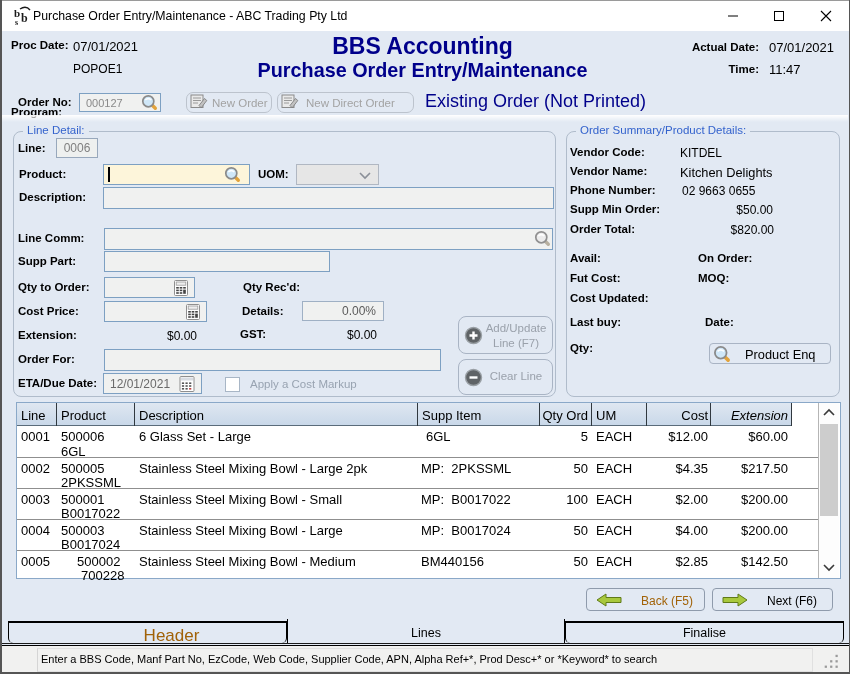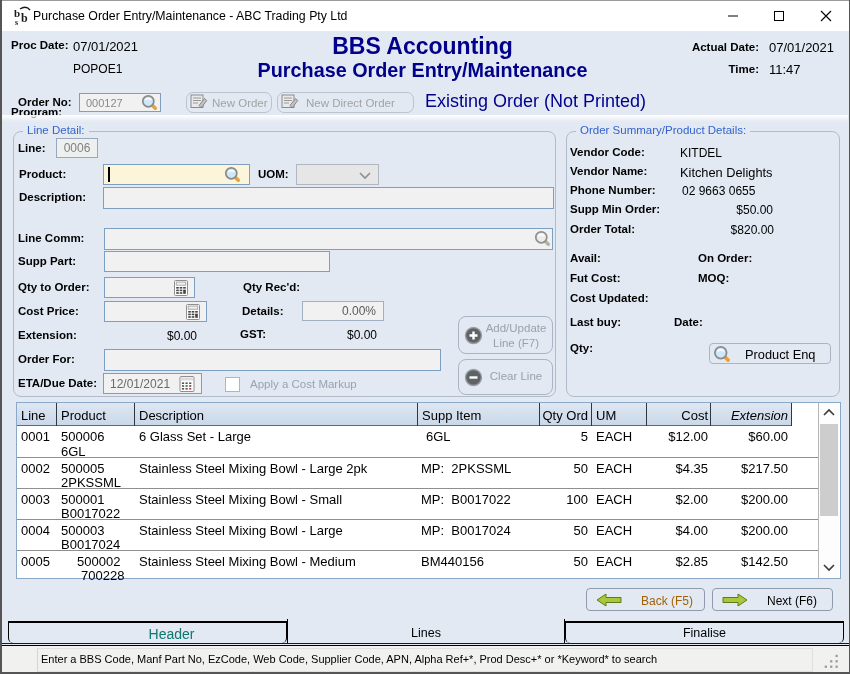--- a/index.html
+++ b/index.html
@@ -206,21 +206,21 @@
 <div class="lbl" style="left:570px;top:203px;">Supp Min Order:</div>
 <div class="val" style="left:670px;top:203px;width:103px;text-align:right;font-size:12px;">$50.00</div>
 <div class="lbl" style="left:570px;top:223px;">Order Total:</div>
 <div class="val" style="left:670px;top:223px;width:104px;text-align:right;font-size:12px;">$820.00</div>
 <div class="lbl" style="left:570px;top:252px;">Avail:</div>
 <div class="lbl" style="left:698px;top:252px;">On Order:</div>
 <div class="lbl" style="left:570px;top:272px;">Fut Cost:</div>
 <div class="lbl" style="left:698px;top:272px;">MOQ:</div>
 <div class="lbl" style="left:570px;top:292px;">Cost Updated:</div>
 <div class="lbl" style="left:570px;top:316px;">Last buy:</div>
-<div class="lbl" style="left:674px;top:316px;">Date:</div>
+<div class="lbl" style="left:705px;top:316px;">Date:</div>
 <div class="lbl" style="left:570px;top:342px;">Qty:</div>
 <div class="abs" style="left:709px;top:343px;width:122px;height:21px;background:#e2e9f3;border:1px solid #a9b4c4;border-radius:4px;"></div>
 <div class="abs" style="left:745px;top:347px;font-size:12.8px;color:#000;">Product Enq</div>
 <svg class="abs" style="left:713px;top:345px" width="18" height="18" viewBox="0 0 17 17">
     <path d="M11.5 11.5 L14.3 14.3" stroke="#e2a33c" stroke-width="3.4" stroke-linecap="round"></path>
     <circle cx="7.3" cy="7.3" r="5.5" fill="#cfe7f8" stroke="#8a8a8a" stroke-width="1.7"></circle>
     <path d="M4.3 6 Q7.3 3.3 10.3 6" stroke="#ffffff" stroke-width="1.6" fill="none" opacity="0.95"></path>
   </svg>
 
 <div class="abs" style="left:16px;top:402px;width:825px;height:177px;background:#fff;border:1px solid #8aa8c8;"></div>
@@ -306,21 +306,21 @@
     <path d="M11 1 L2 7 L11 13 L11 9.5 L26 9.5 L26 4.5 L11 4.5 Z" fill="#a8c83c" stroke="#5f7a18" stroke-width="1"></path>
   </svg>
 <div class="abs" style="left:641px;top:594px;font-size:12px;color:#a16207;">Back (F5)</div>
 <div class="abs" style="left:712px;top:588px;width:121px;height:23px;background:#e2e9f3;border:1px solid #8f9bac;border-radius:4px;"></div>
 <svg class="abs" style="left:721px;top:593px" width="28" height="14" viewBox="0 0 28 14">
     <path d="M17 1 L26 7 L17 13 L17 9.5 L2 9.5 L2 4.5 L17 4.5 Z" fill="#a8c83c" stroke="#5f7a18" stroke-width="1"></path>
   </svg>
 <div class="abs" style="left:767px;top:594px;font-size:12px;color:#000;">Next (F6)</div>
 
 <div class="abs" style="left:8px;top:621px;width:279px;height:22px;background:#e2e9f3;border-top:2px solid #000;border-left:1.5px solid #000;border-right:1.5px solid #000;border-bottom-left-radius:5px;border-bottom-right-radius:5px;"></div>
-<div class="abs" style="left:8px;top:626px;width:327px;text-align:center;font-size:14px;color:#0f766e;">Header</div>
+<div class="abs" style="left:8px;top:626px;width:327px;text-align:center;font-size:17px;color:#a16207;">Header</div>
 <div class="abs" style="left:287px;top:619px;width:278px;height:24px;background:#e2e9f3;border-left:1.5px solid #000;border-right:1.5px solid #000;"></div>
 <div class="abs" style="left:287px;top:626px;width:278px;text-align:center;font-size:12.5px;color:#000;">Lines</div>
 <div class="abs" style="left:565px;top:621px;width:279px;height:22px;background:#e2e9f3;border-top:2px solid #000;border-left:1.5px solid #000;border-right:1.5px solid #000;border-bottom-left-radius:5px;border-bottom-right-radius:5px;"></div>
 <div class="abs" style="left:565px;top:626px;width:279px;text-align:center;font-size:12.5px;color:#000;">Finalise</div>
 <div class="abs" style="left:0px;top:642.5px;width:850px;height:1px;background:#1a1a1a;"></div>
 <div class="abs" style="left:0px;top:644.5px;width:850px;height:2px;background:#000;"></div>
 
 <div class="abs" style="left:0px;top:646px;width:850px;height:28px;background:#f1f1f0;"></div>
 <div class="abs" style="left:37px;top:648px;width:776px;height:24px;border:1px solid #e0e0e0;border-left:1px solid #d5d5d5;"></div>
 <div class="abs" style="left:41px;top:653px;font-size:11px;color:#000;">Enter a BBS Code, Manf Part No, EzCode, Web Code, Supplier Code, APN, Alpha Ref+*, Prod Desc+* or *Keyword* to search</div>

